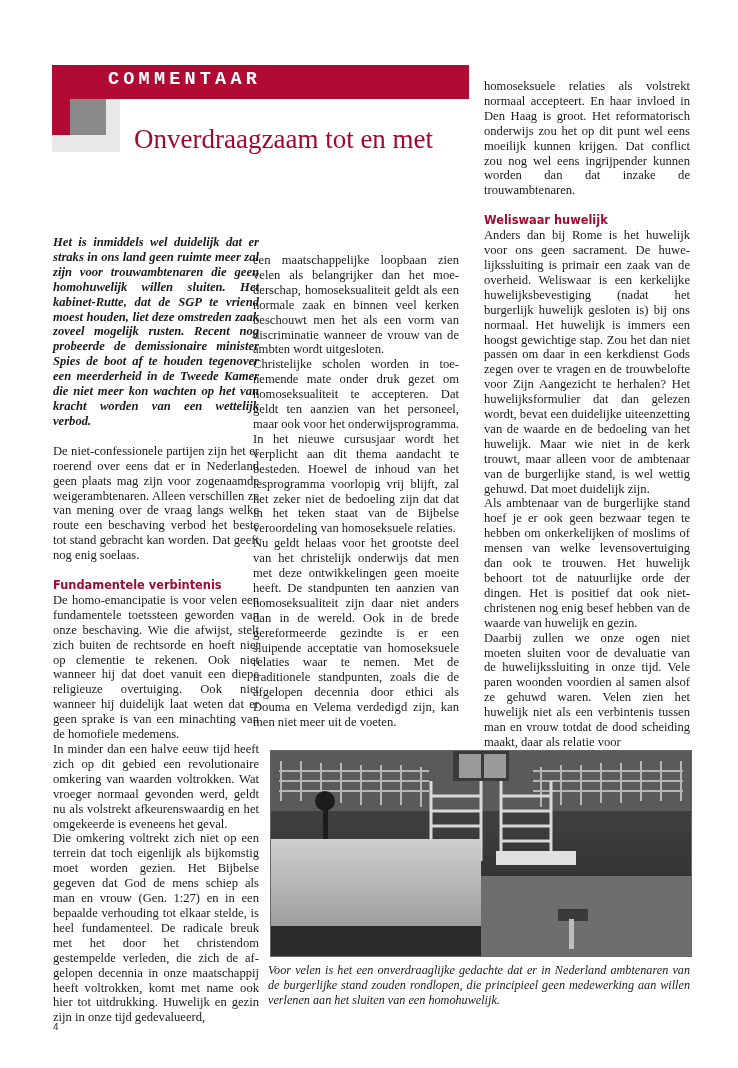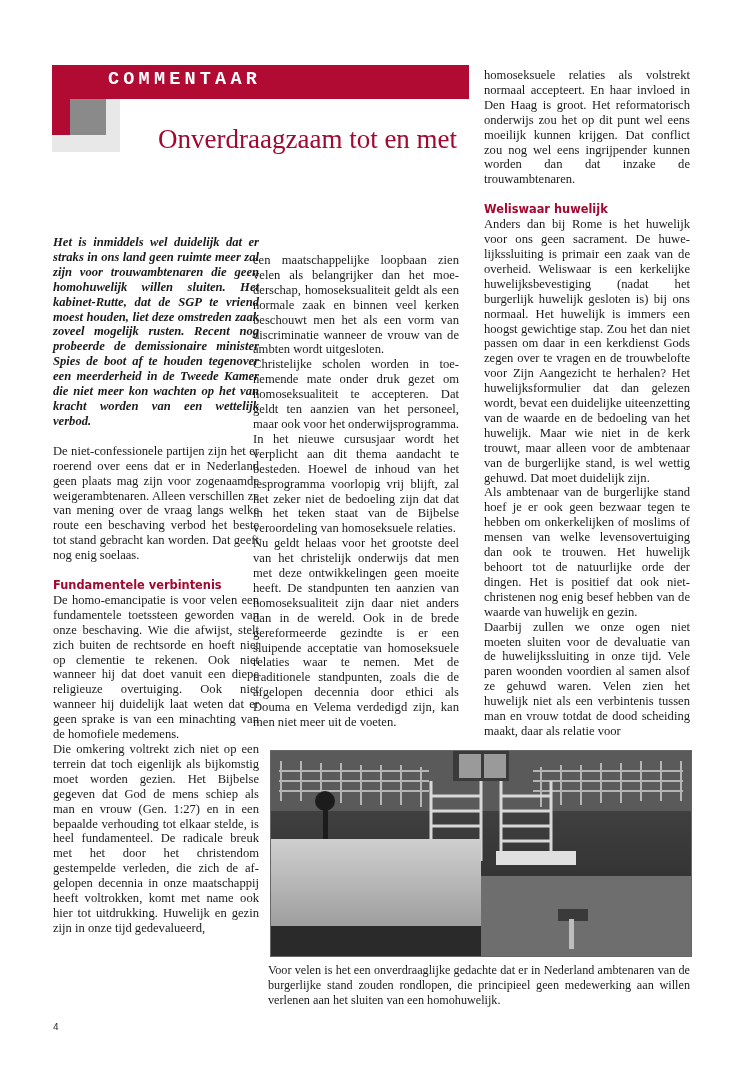--- a/index.html
+++ b/index.html
@@ -3,33 +3,33 @@
   <meta charset="utf-8">
   <style>
     html, body { margin: 0; padding: 0; background: #ffffff; }
     body { width: 738px; height: 1068px; position: relative; overflow: hidden; font-family: "DejaVu Serif", serif; color: #1a1a1a; }
 
     .hdr-light { position: absolute; left: 52px; top: 99px; width: 68px; height: 53px; background: #e8e8e8; }
     .hdr-redcol { position: absolute; left: 52px; top: 65px; width: 18px; height: 70px; background: #b10a33; }
     .hdr-bar { position: absolute; left: 52px; top: 65px; width: 417px; height: 34px; background: #b10a33; }
     .hdr-gray { position: absolute; left: 70px; top: 99px; width: 36px; height: 36px; background: #8a8a8a; }
     .hdr-label { position: absolute; left: 108px; top: 69px; font-family: Liberation Mono, monospace; font-weight: bold; font-size: 18.5px; letter-spacing: 4.2px; color: #ffffff; }
-    .title { position: absolute; left: 134px; top: 124px; font-family: "Liberation Serif", serif; font-size: 27px; color: #a3082f; white-space: nowrap; margin-left: 24px; }
+    .title { position: absolute; left: 134px; top: 124px; font-family: "Liberation Serif", serif; font-size: 27px; color: #a3082f; white-space: nowrap; }
 
     .col { position: absolute; font-family: "Liberation Serif", serif; font-size: 12.6px; line-height: 14.9px; text-align: justify; hyphens: manual; }
     .col p { margin: 0; }
     .col1 { left: 53px; top: 235px; width: 206px; }
     .col2 { left: 253px; top: 221px; width: 206px; margin-top: 32px; }
-    .col3 { left: 484px; top: 68px; width: 206px; }
+    .col3 { left: 484px; top: 79px; width: 206px; }
     .lead { font-style: italic; font-weight: bold; }
     .gap { height: 15px; }
     .subhead { font-family: "DejaVu Sans", sans-serif; font-weight: bold; font-size: 11.4px; color: #a3082f; line-height: 14.9px; margin: 0; }
 
     .photo { position: absolute; left: 270px; top: 750px; width: 420px; height: 205px; border: 1px solid #666; overflow: hidden; background: #3a3a3a; }
-    .caption { position: absolute; left: 268px; top: 963px; width: 422px; font-family: "Liberation Serif", serif; font-size: 12.2px; line-height: 14.9px; text-align: justify; }
+    .caption { position: absolute; left: 268px; top: 963px; width: 422px; font-family: "Liberation Serif", serif; font-style: italic; font-size: 12.2px; line-height: 14.9px; text-align: justify; }
     .page-num { position: absolute; left: 53px; top: 1022px; font-family: "DejaVu Sans", sans-serif; font-size: 9px; color: #333; }
   </style>
 </head>
 <body>
 
 <div>
   <div class="hdr-light"></div>
   <div class="hdr-redcol"></div>
   <div class="hdr-bar"></div>
   <div class="hdr-gray"></div>
@@ -37,20 +37,21 @@
 </div>
 <div class="title">Onverdraagzaam tot en met</div>
 
 <div class="col col1">
   <p class="lead">Het is inmiddels wel duidelijk dat er straks in ons land geen ruimte meer zal zijn voor trouwambtena­ren die geen homohuwelijk willen sluiten. Het kabinet-Rutte, dat de SGP te vriend moest houden, liet deze omstreden  zaak zoveel moge­lijk rusten. Recent nog probeerde de demissionaire minister Spies de boot af te houden tegenover een meerder­heid in de Tweede Kamer die niet meer kon wachten op het van kracht worden van een wettelijk verbod.</p>
   <div class="gap"></div>
   <p>De niet-confessionele partijen zijn het er roerend over eens dat er in Ne­derland geen plaats mag zijn voor zo­genaamde weigerambtenaren. Alleen verschillen ze van mening over de vraag langs welke route een beschaving verbod het beste tot stand gebracht kan worden. Dat geeft nog enig soe­laas.</p>
   <div class="gap"></div>
   <p class="subhead">Fundamentele verbintenis</p>
   <p>De homo-emancipatie is  voor velen een fundamentele toetssteen gewor­den van onze beschaving. Wie die af­wijst, stelt zich buiten de rechtsorde en hoeft niet op clementie te rekenen. Ook niet wanneer hij dat doet vanuit een diepe religieuze overtuiging. Ook niet wanneer hij duidelijk laat weten dat er geen sprake is van een minach­ting van de homofiele medemens.</p>
+  <p>In minder dan een halve eeuw tijd heeft zich op dit gebied een revolutio­naire omkering van waarden voltrok­ken. Wat vroeger normaal gevonden werd, geldt nu als volstrekt afkeurens­waardig en het omgekeerde is even­eens het geval.</p>
   <p>Die omkering voltrekt zich niet op een terrein dat toch eigenlijk als bijkom­stig moet worden gezien. Het Bijbelse gegeven dat God de mens schiep als man en vrouw (Gen. 1:27) en in een bepaalde verhouding tot elkaar stel­de, is heel fundamenteel. De radicale breuk met het door het christendom gestempelde verleden, die zich de af­gelopen decennia in onze maatschap­pij heeft voltrokken, komt met name ook hier tot uitdrukking. Huwelijk en gezin zijn in onze tijd gedevalueerd,</p>
 </div>
 
 <div class="col col2">
   <p>een maatschappelijke loopbaan zien velen als belangrijker dan het moe­derschap, homoseksualiteit geldt als een normale zaak en binnen veel ker­ken beschouwt men het als een vorm van discriminatie wanneer de vrouw van de ambten wordt uitgesloten.</p>
   <p>Christelijke scholen worden in toe­nemende mate onder druk gezet om homoseksualiteit te accepteren. Dat geldt ten aanzien van het personeel, maar ook voor het onderwijsprogram­ma. In het nieuwe cursusjaar wordt het verplicht aan dit thema aandacht te besteden. Hoewel de inhoud van het lesprogramma voorlopig vrij blijft, zal het zeker niet de bedoeling zijn dat dat in het teken staat van de Bijbelse veroordeling van homoseksuele rela­ties.</p>
   <p>Nu geldt helaas voor het grootste deel van het christelijk onderwijs dat men met deze ontwikkelingen geen moeite heeft. De standpunten ten aanzien van homoseksualiteit zijn daar niet anders dan in de wereld. Ook in de brede gereformeerde gezindte is er een sluipende acceptatie van homo­seksuele relaties waar te nemen. Met de traditionele standpunten, zoals die de afgelopen decennia door ethici als Douma en Velema verdedigd zijn, kan men niet meer uit de voeten.</p>
 </div>
 
 <div class="col col3">

